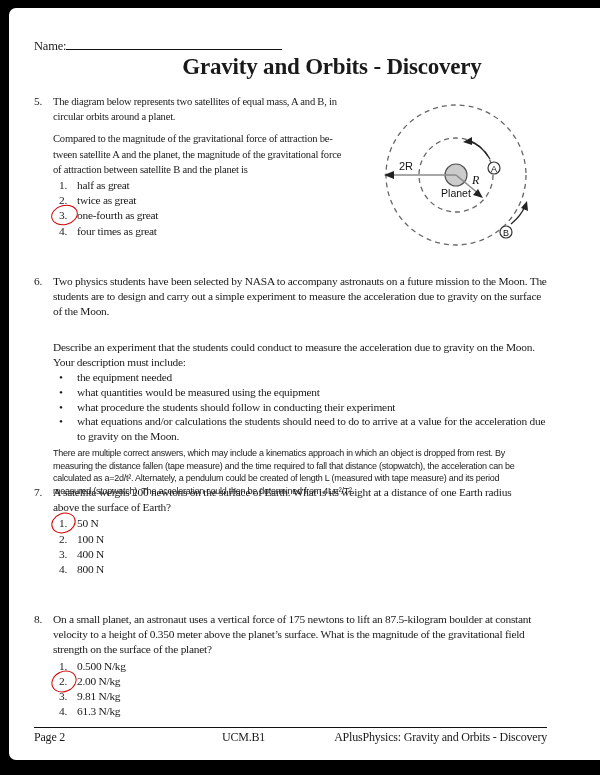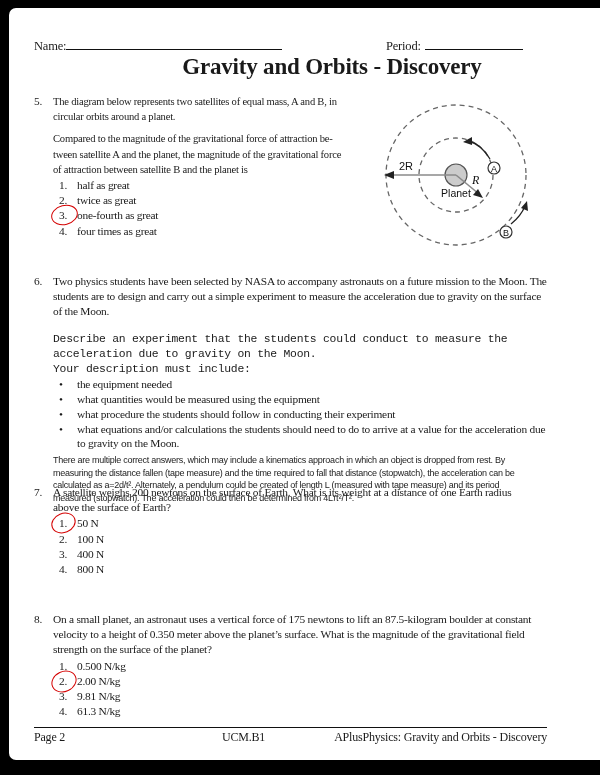--- a/index.html
+++ b/index.html
@@ -24,21 +24,21 @@
   .q{position:absolute;display:flex;font-size:11.4px;line-height:15.2px;letter-spacing:-0.25px;}
   .q-num{width:19px;flex:none;}
   .q-body{flex:1;}
   .para{white-space:pre-line;}
   .narrow .para{transform:scaleX(0.93);transform-origin:left top;}
   .q5{left:25px;top:86px;width:345px;}
   .q6{left:25px;top:266px;width:540px;}
   .q7{left:25px;top:477px;width:540px;}
   .q8{left:25px;top:604px;width:540px;}
   .q5 .para + .para{margin-top:7px;}
-  .q6 .p2{margin-top:12px;font-family:Liberation Mono, monospace;}
+  .q6 .p2{margin-top:20px;}
   .opts{margin-top:1px;}
   .opt{display:flex;margin-left:6px;}
   .opt-num{width:14px;flex:none;position:relative;}
   .opt-text{padding-left:4px;}
   .bullets{line-height:14.8px;}
   .b-row{display:flex;margin-left:6px;}
   .b-mark{width:14px;flex:none;}
   .b-text{padding-left:4px;white-space:pre-line;}
   .answer-note{
     margin-top:3px;
@@ -63,23 +63,20 @@
   .f-src{position:absolute;right:0;}
 </style>
 </head>
 <body>
 
 <div class="page">
 
   <div class="name-row">
     <span class="hdr-label">Name:</span><span class="rule-fill" style="width:216px;"></span>
   </div>
-  <div class="period-row">
-    <span class="hdr-label">Period:</span> <span class="rule-fill" style="width:98px;"></span>
-  </div>
   <div class="title">Gravity and Orbits - Discovery</div>
 
   <div class="q q5 narrow">
     <div class="q-num">5.</div>
     <div class="q-body">
       <div class="para">The diagram below represents two satellites of equal mass, A and B, in
 circular orbits around a planet.</div>
       <div class="para">Compared to the magnitude of the gravitational force of attraction be-
 tween satellite A and the planet, the magnitude of the gravitational force
 of attraction between satellite B and the planet is</div>

